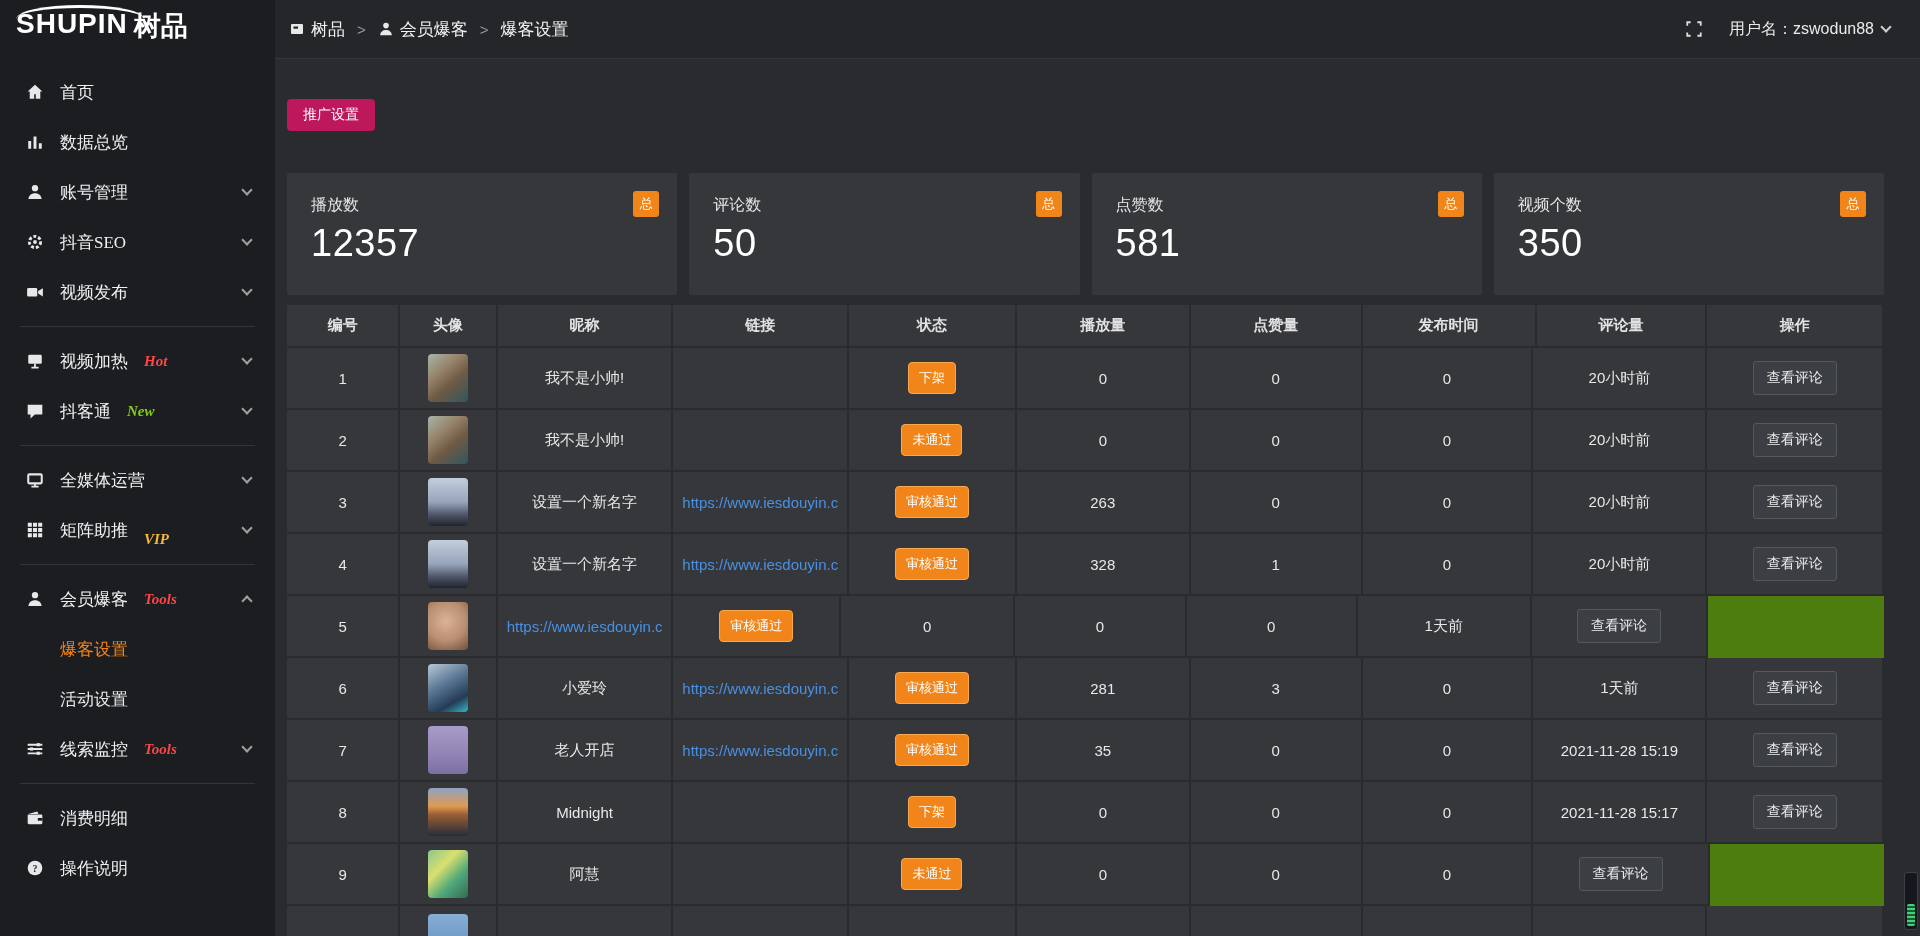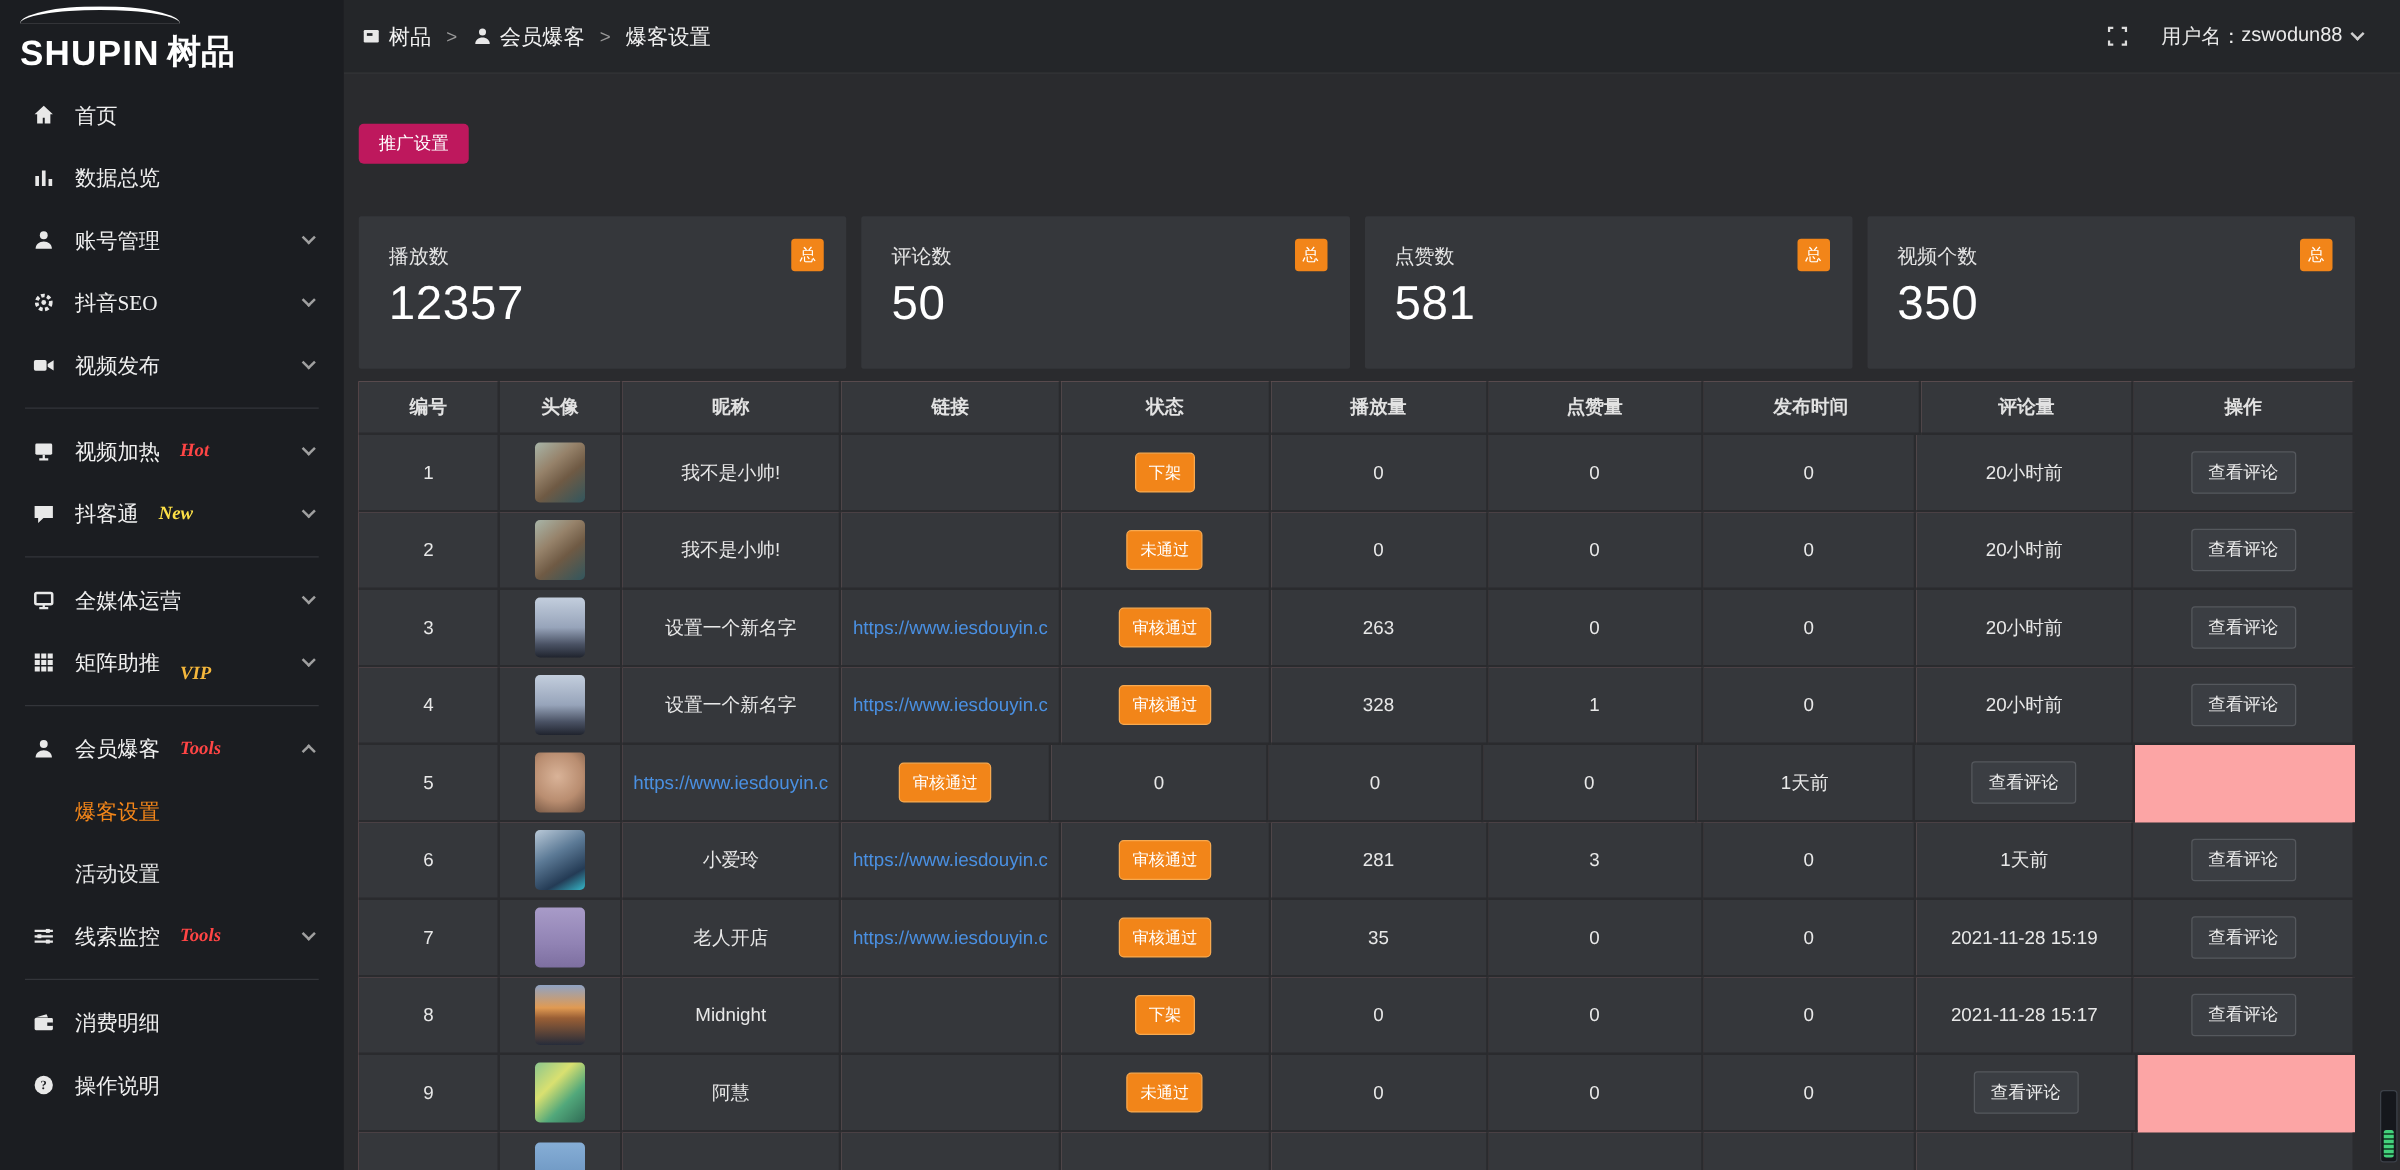--- a/index.html
+++ b/index.html
@@ -4,21 +4,21 @@
 <style>
   * { margin:0; padding:0; box-sizing:border-box; }
   html,body { width:1920px; height:936px; overflow:hidden; }
   body {
     font-family:"Liberation Sans","DejaVu Sans",sans-serif;
     background:#2a2b2e; color:#e8e8e8; position:relative;
   }
   
   .sidebar { position:absolute; left:0; top:0; width:275px; height:936px;
     background:#1b1d21; z-index:3; }
-  .logo { height:59px; display:flex; align-items:flex-end; padding-left:16px;
+  .logo { height:59px; display:flex; align-items:flex-start; padding-left:16px;
     position:relative; cursor:pointer; }
   .logo-arc { position:absolute; top:5px; left:16px; width:128px; height:14px;
     border-top:3px solid #ffffff; border-radius:50% 50% 0 0 / 100% 100% 0 0; }
   .logo-en { font-size:28px; font-weight:800; letter-spacing:1px; color:#fff; margin-top:8px; }
   .logo-cn { font-size:27px; font-weight:800; color:#fff; margin-left:6px; margin-top:8px; }
   .menu { padding-top:8px;font-family:Liberation Serif, serif; }
   .menu-item { height:50px; display:flex; align-items:center; padding:0 24px 0 26px;
     cursor:pointer; font-size:17px; color:#f0f0f0; }
   .mi-icon { width:18px; height:18px; margin-right:16px; color:#e8e8e8; flex:0 0 auto; }
   .mi-icon svg { width:18px; height:18px; display:block; }
@@ -54,21 +54,21 @@
     font-family:inherit; display:block; }
   .stats { margin-top:42px; display:flex; gap:12px; }
   .card { flex:1; height:122px; background:#35373b; border-radius:2px;
     position:relative; padding:22px 24px; }
   .card-label { font-size:16px; color:#e5e5e5; }
   .card-value { font-size:38px; font-weight:500; color:#ffffff; margin-top:6px; letter-spacing:0.5px; }
   .card-badge { position:absolute; top:18px; right:18px; width:26px; height:26px;
     background:#f28519; color:#fff; font-size:13px; border-radius:3px;
     display:flex; align-items:center; justify-content:center; }
   
-  .table { margin-top:10px; background:#fca5a5; }
+  .table { margin-top:10px; background:#4d7c0f; }
   .t-row { display:flex; }
   .t-cell { background:#35373b; border-right:2px solid #2a2b2e; border-bottom:2px solid #2a2b2e;
     display:flex; align-items:center; justify-content:center; font-size:15px; color:#e8e8e8;
     overflow:hidden; }
   .t-head .t-cell { height:43px; font-weight:bold; color:#e2e2e2; }
   .t-body .t-cell { height:62px; }
   .c0{width:7.1%;} .c1{width:6.1%;} .c2{width:11%;} .c3{width:11%;} .c4{width:10.5%;}
   .c5{width:10.9%;} .c6{width:10.75%;} .c7{width:10.7%;} .c8{width:10.9%;} .c9{width:11.05%;}
   .avatar { width:40px; height:48px; border-radius:4px; }
   .link { color:#4a90e2; text-decoration:none; font-size:15px; white-space:nowrap;
@@ -152,21 +152,21 @@
         <span class="mi-tag" style="color: rgb(255, 69, 69);">Hot</span>
         <span class="chev down"></span>
       </div>
       <div class="menu-item">
         <span class="mi-icon">
           <svg viewBox="0 0 16 16">
             <path fill="currentColor" d="M1.5 2.5h13v8.6H7.8L4 14.6v-3.5H1.5z"></path>
           </svg>
         </span>
         <span class="mi-label">抖客通</span>
-        <span class="mi-tag" style="color: #fde047;">New</span>
+        <span class="mi-tag" style="color: #84cc16;">New</span>
         <span class="chev down"></span>
       </div>
       <div class="menu-divider"></div>
       <div class="menu-item">
         <span class="mi-icon">
           <svg viewBox="0 0 16 16">
             <rect fill="none" stroke="currentColor" stroke-width="1.8" x="2" y="3" width="12" height="8" rx="1"></rect>
             <path stroke="currentColor" stroke-width="1.6" d="M8 11v2.5M4.8 13.8h6.4"></path>
           </svg>
         </span>

